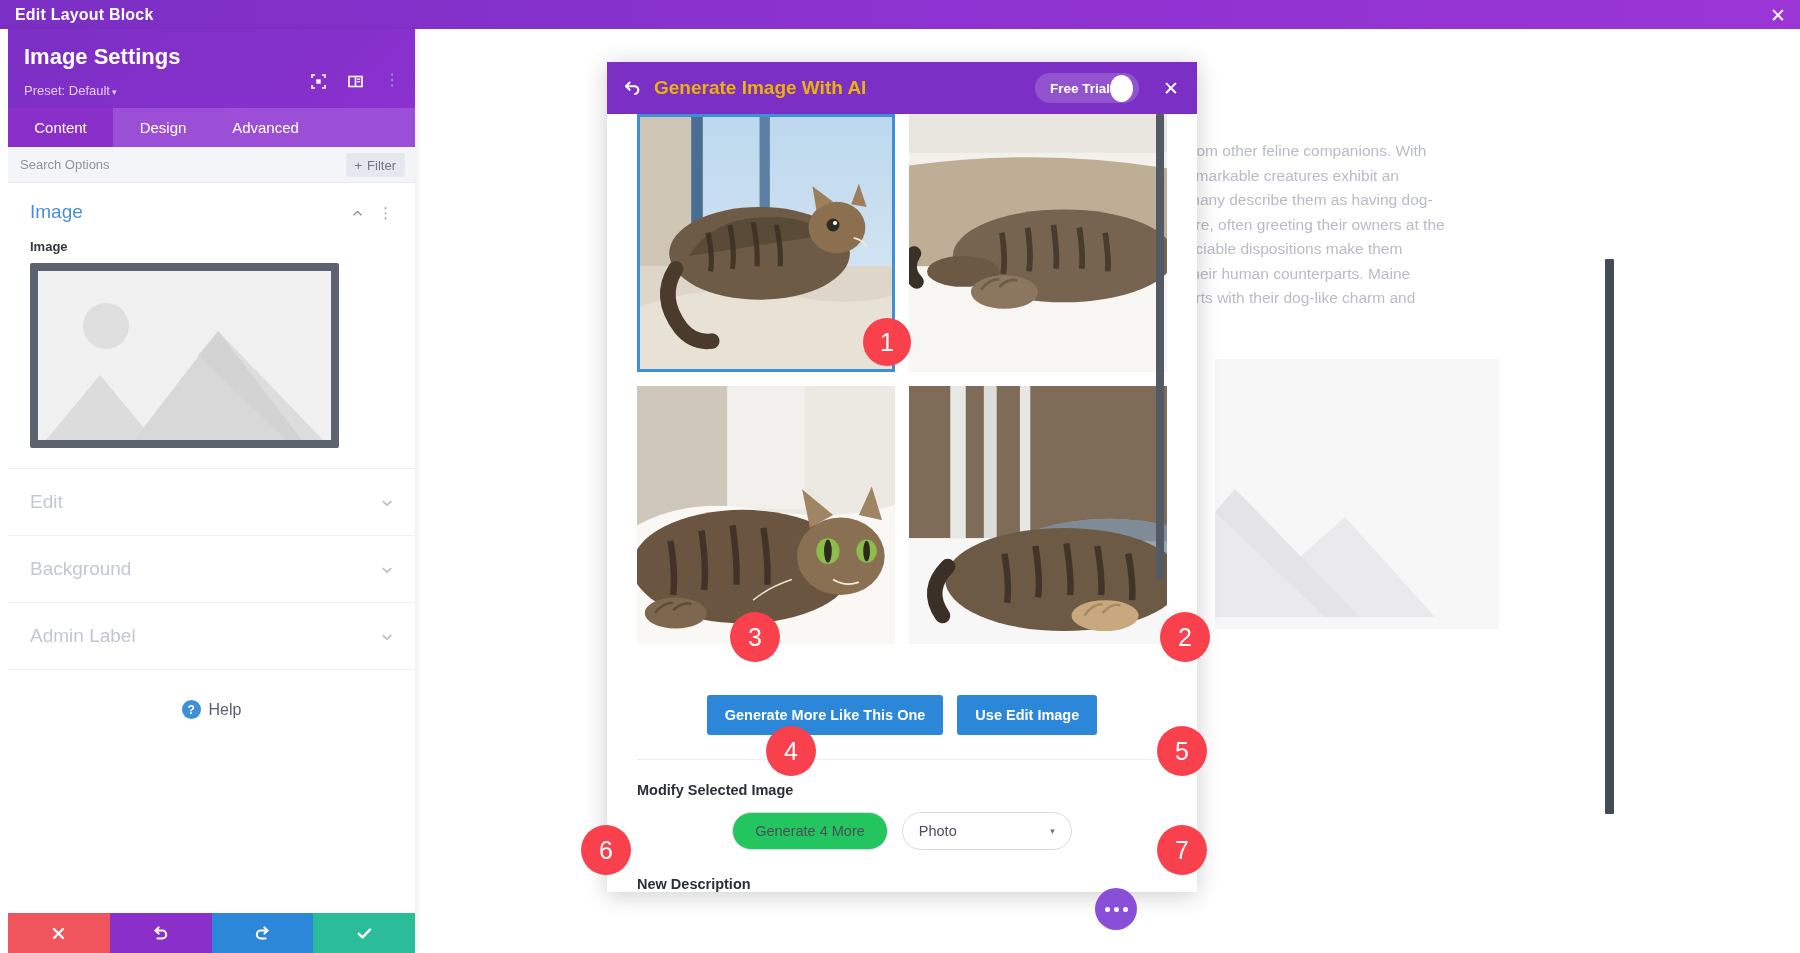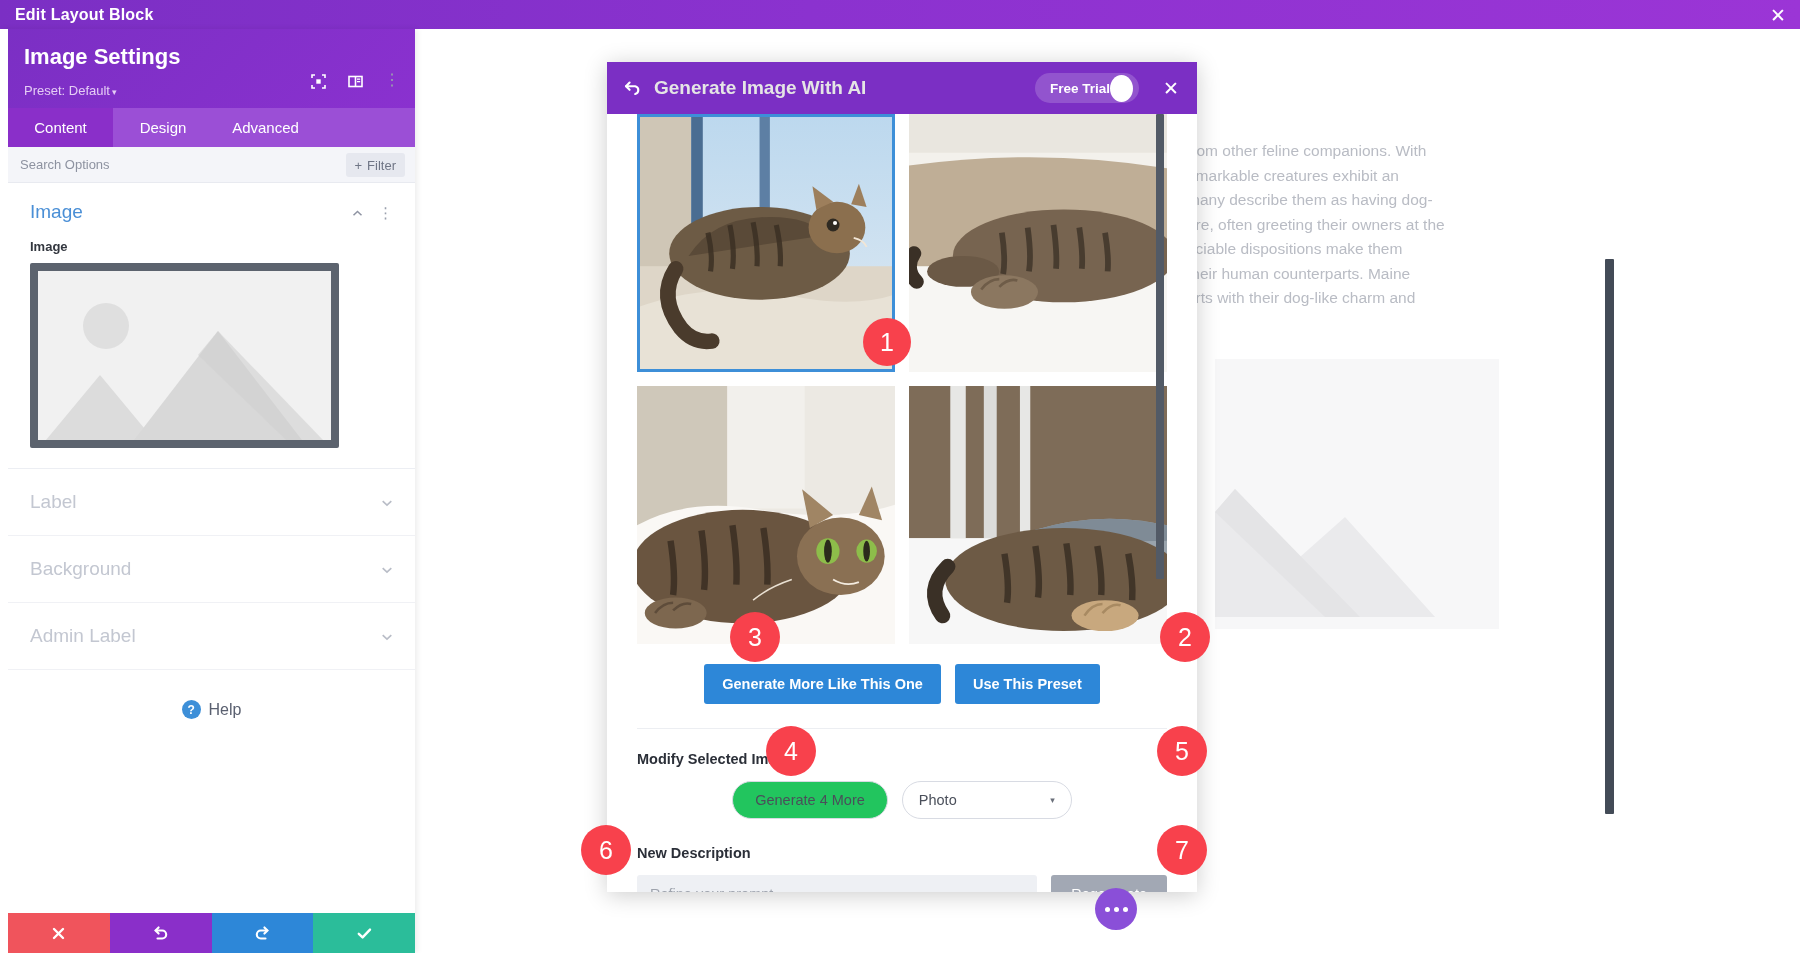--- a/index.html
+++ b/index.html
@@ -126,21 +126,21 @@
   .modal {
     position:absolute; left:607px; top:62px; width:590px; height:830px;
     background:#ffffff; box-shadow:0 3px 22px rgba(0,0,0,.20);
     z-index:10; display:flex; flex-direction:column; overflow:hidden;
   }
   .modal-head {
     height:52px; background:#7b2fc4; display:flex; align-items:center;
     padding:0 16px; position:relative; flex:0 0 auto;
   }
   .back-arrow { color:#fff; margin-right:12px; display:flex; }
-  .modal-title { color:#e5e5e5; font-size:19px; font-weight:bold; }
+  .modal-title { color:#eab308; font-size:19px; font-weight:bold; }
   .trial-pill {
     position:absolute; right:58px; top:50%; transform:translateY(-50%);
     background:rgba(255,255,255,.18); border-radius:18px; height:30px;
     display:flex; align-items:center; padding:0 6px 0 15px; gap:0;
   }
   .trial-pill span { color:#fff; font-size:13.5px; font-weight:bold; }
   .trial-avatar {
     width:23px; height:27px; border-radius:50%; background:#fff; color:#7b2fc4;
     font-size:13px; font-weight:bold; display:flex; align-items:center; justify-content:center;
   }
@@ -166,20 +166,21 @@
   .modal-scroll {
     position:absolute; right:11px; top:0; width:8px; height:465px;
     background:#525a66; border-radius:1px; z-index:6;
   }
 
   .btn-row { display:flex; gap:14px; justify-content:center; margin-top:20px; }
   .btn-blue {
     background:#2d87d8; color:#fff; border:none; border-radius:3px;
     font-size:14.5px; font-weight:bold; padding:12px 18px; cursor:pointer;
     font-family:inherit;
+    margin-top:31px;
   }
   .divider { height:1px; background:#eceef2; margin:24px 0 0 0; }
 
   .sec-label { font-size:14.5px; font-weight:bold; color:#2b2f38; margin:22px 0 0 0; }
   .modify-row { display:flex; gap:14px; justify-content:center; margin-top:14px; }
   .pill-btn {
     background:#22c55e; border:1px solid #d8dbe3; border-radius:22px;
     padding:10px 22px; font-size:14.5px; color:#4a4f5a; cursor:pointer; font-family:inherit;
   }
   .pill-select {
@@ -309,21 +310,21 @@
             <path d="M8 169 L62 104 L116 169 Z" fill="#dcdcdc"></path>
             <path d="M96 169 L180 60 L264 169 Z" fill="#d8d8d8"></path>
             <path d="M180 60 L285 169 L248 169 L160 84 Z" fill="#d0d0d0" opacity=".6"></path>
           </svg>
         </div>
       </div>
     </div>
 
     <div class="collapsed-row">
       <div class="section-head">
-        <div class="section-title muted">Label</div>
+        <div class="section-title muted">Edit</div>
         <span class="chev">
           <svg width="14" height="14" viewBox="0 0 13 13" fill="none" stroke="#b9bdc7" stroke-width="1.5">
               <path d="M2.5 4.7L6.5 8.5 10.5 4.7"></path>
             </svg>
         </span>
       </div>
     </div>
 
     <div class="collapsed-row">
       <div class="section-head">
@@ -503,21 +504,21 @@
               <path d="M136 178 q6 -9 14 -9 M150 176 q7 -8 14 -6" stroke="#a88a62" stroke-width="2" fill="none"></path>
               <path d="M30 140 q-18 18 -4 38" stroke="#3a3026" stroke-width="12" fill="none" stroke-linecap="round"></path>
             </svg>
           </div>
 
         </div>
       </div>
 
       <div class="btn-row">
         <button class="btn-blue">Generate More Like This One</button>
-        <button class="btn-blue">Use This Preset</button>
+        <button class="btn-blue">Use Edit Image</button>
       </div>
 
       <div class="divider"></div>
 
       <div class="sec-label">Modify Selected Image</div>
       <div class="modify-row">
         <button class="pill-btn">Generate 4 More</button>
         <div class="pill-select">
           <span>Photo</span>
           <span class="car">▾</span>

